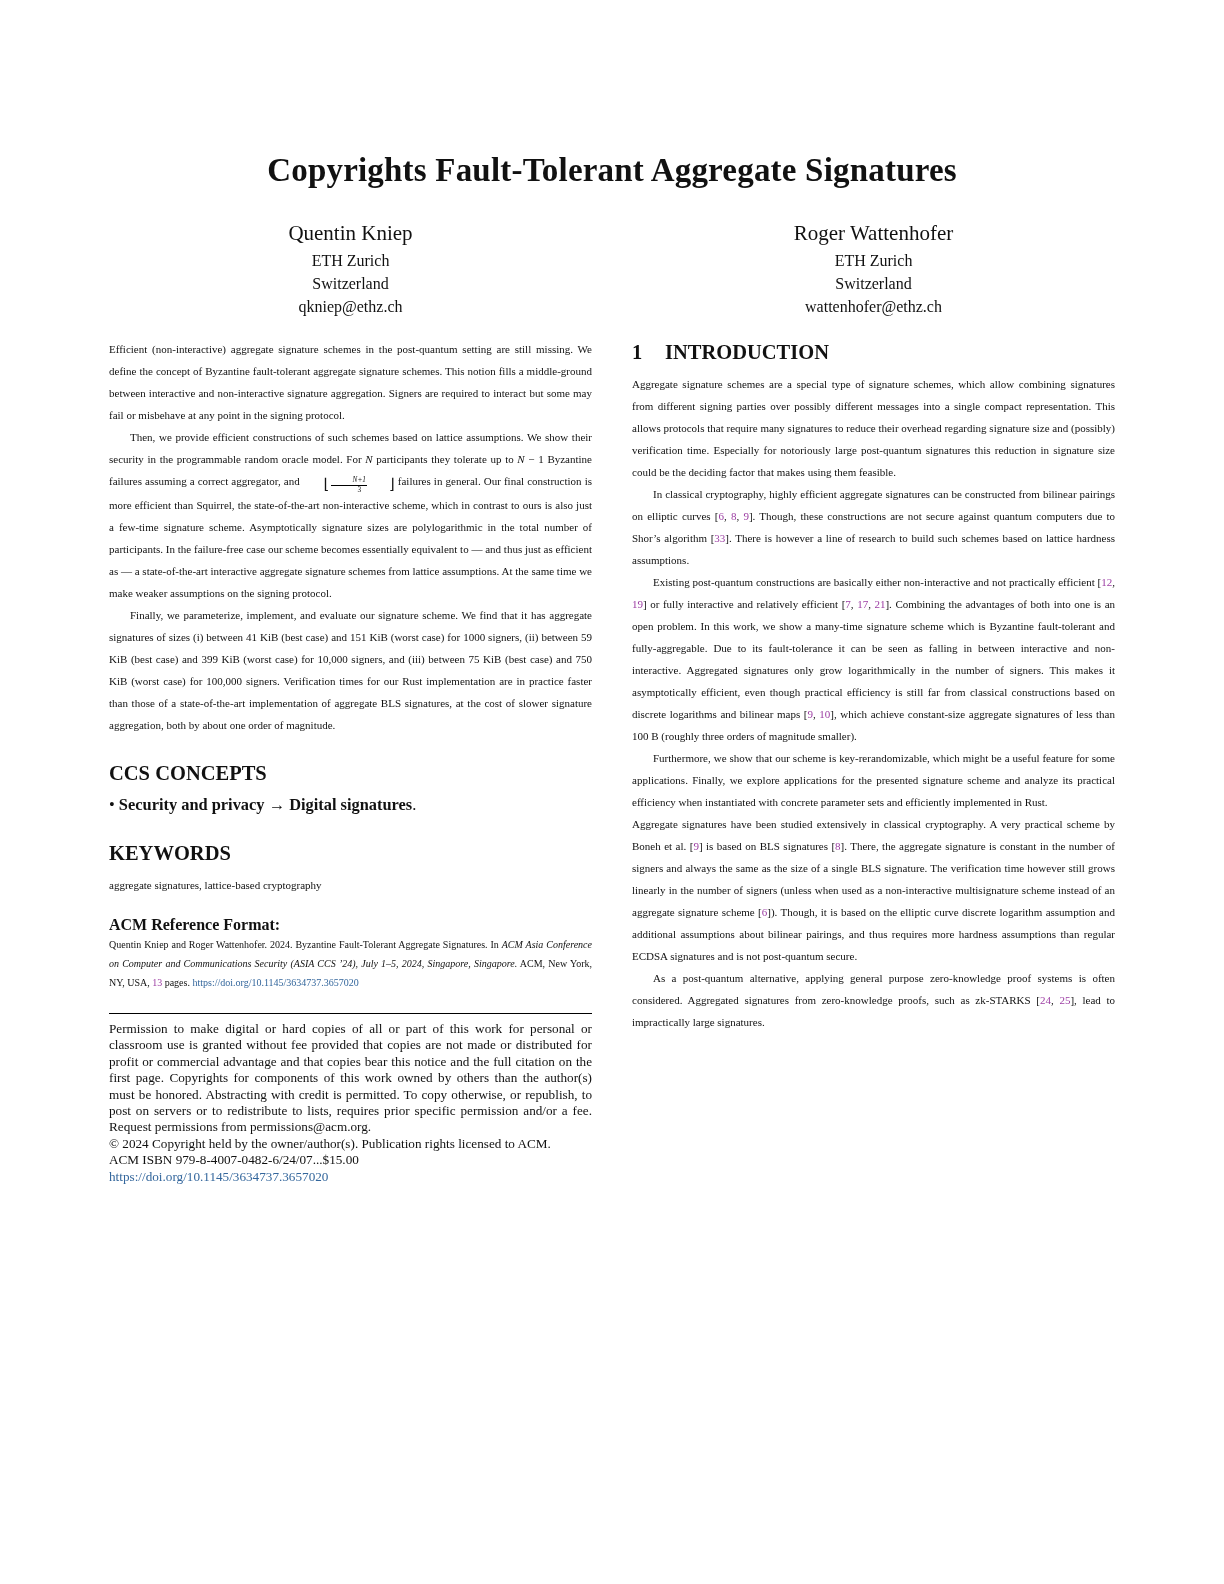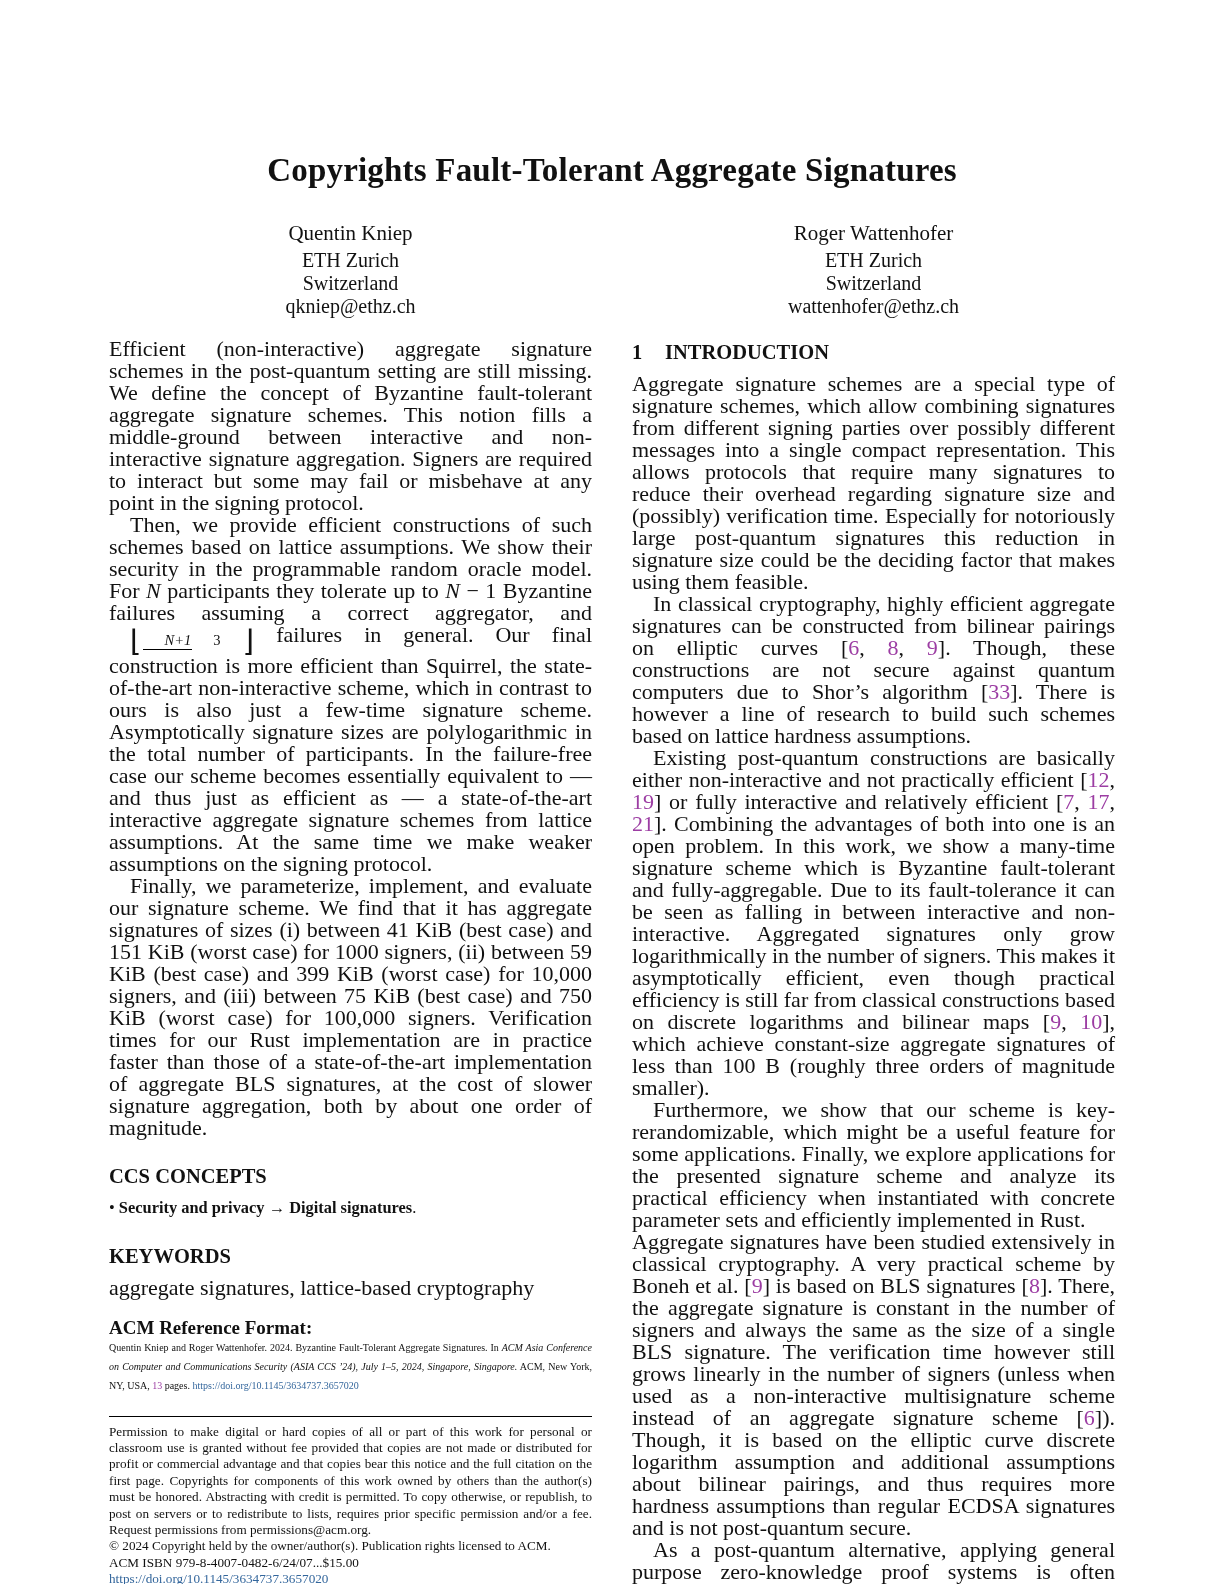--- a/index.html
+++ b/index.html
@@ -23,21 +23,21 @@
     letter-spacing:0.2px;
   }
 
   .authors-row{
     width:1006px;margin:30px auto 0 auto;
     display:flex;flex-direction:row;
   }
   .author{width:483px;text-align:center;}
   .author:first-child{margin-right:40px;}
   .author-name{font-size:21px;line-height:26px;margin-bottom:3px;}
-  .author-line{font-size:20px;line-height:23px;}
+  .author-line{font-size:16px;line-height:23px;}
 
   .cols{
     width:1006px;margin:20px auto 0 auto;
     display:flex;flex-direction:row;align-items:flex-start;
   }
   .col{width:483px;}
   .col-left{margin-right:40px;}
 
   h2.sec{
     font-size:20.5px;font-weight:bold;line-height:24px;
@@ -45,54 +45,54 @@
   }
   h2.sec.first{margin-top:2px;}
   h3.subsec{
     font-size:19px;font-weight:bold;line-height:23px;
     margin:24px 0 9px 0;
   }
   .sec-num{display:inline-block;min-width:18px;margin-right:15px;}
   .subsec-num{display:inline-block;margin-right:14px;}
 
   p.body{
-    font-size:22px;line-height:22px;
+    font-size:11px;line-height:22px;
     text-align:justify;
     margin:0;
     hyphens:auto;
   }
   p.body.indent{text-indent:21px;}
 
   p.ccs-line{
     font-size:16.4px;line-height:22px;margin:0;text-align:justify;
   }
 
   h3.acmref-h{
-    font-size:19px;font-weight:bold;line-height:19px;margin:19px 0 1px 0;
+    font-size:16px;font-weight:bold;line-height:19px;margin:19px 0 1px 0;
   }
   p.acmref{
     font-size:10px;line-height:19px;margin:0;text-align:justify;
   }
 
   .permission{margin-top:21px;}
   .rule{border-top:1.2px solid #000;width:100%;margin-bottom:7px;}
   p.small{
     font-size:13.2px;line-height:16.4px;margin:0;text-align:justify;
   }
 
   .seg-n{}
   .seg-i{font-style:italic;}
   .seg-b{font-weight:bold;}
   .seg-m{font-style:italic;}
   .seg-c{color:var(--cite);}
   .seg-l{color:var(--link);cursor:pointer;}
 
   .seg-f{display:inline-flex;align-items:center;vertical-align:-0.4em;}
   .seg-f .floor{font-size:1.35em;line-height:0.9;font-family:"DejaVu Sans",sans-serif;}
-  .seg-f .frac{display:inline-flex;flex-direction:row;text-align:center;font-size:0.66em;line-height:1.15;padding:0 1px;}
+  .seg-f .frac{display:inline-flex;flex-direction:column;text-align:center;font-size:0.66em;line-height:1.15;padding:0 1px;}
   .seg-f .num{border-bottom:1px solid #000;font-style:italic;padding:0 1px;}
   .seg-f .den{}
 </style>
 </head>
 <body>
 
 <div class="page">
 
   <h1 class="title">Copyrights Fault-Tolerant Aggregate Signatures</h1>
 

